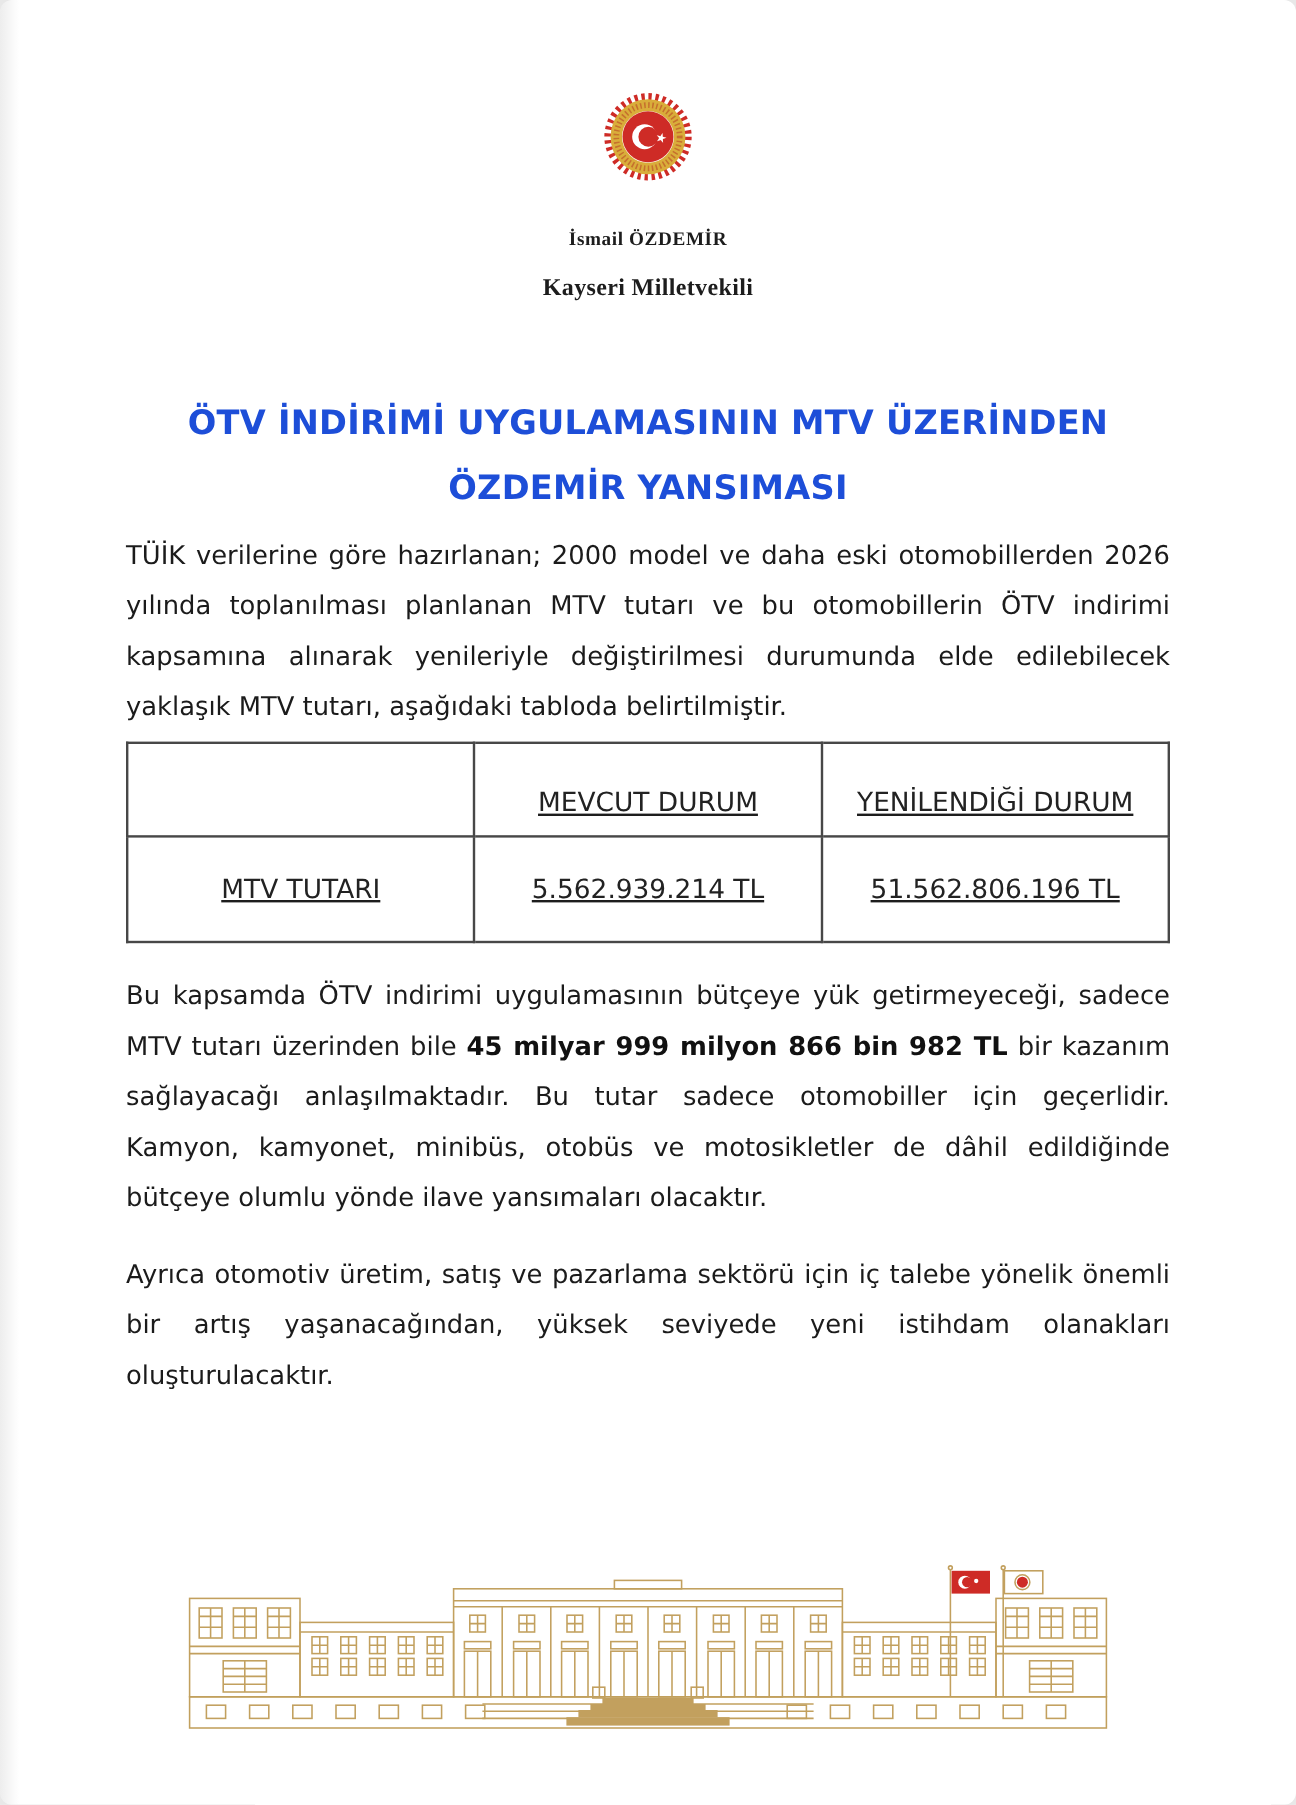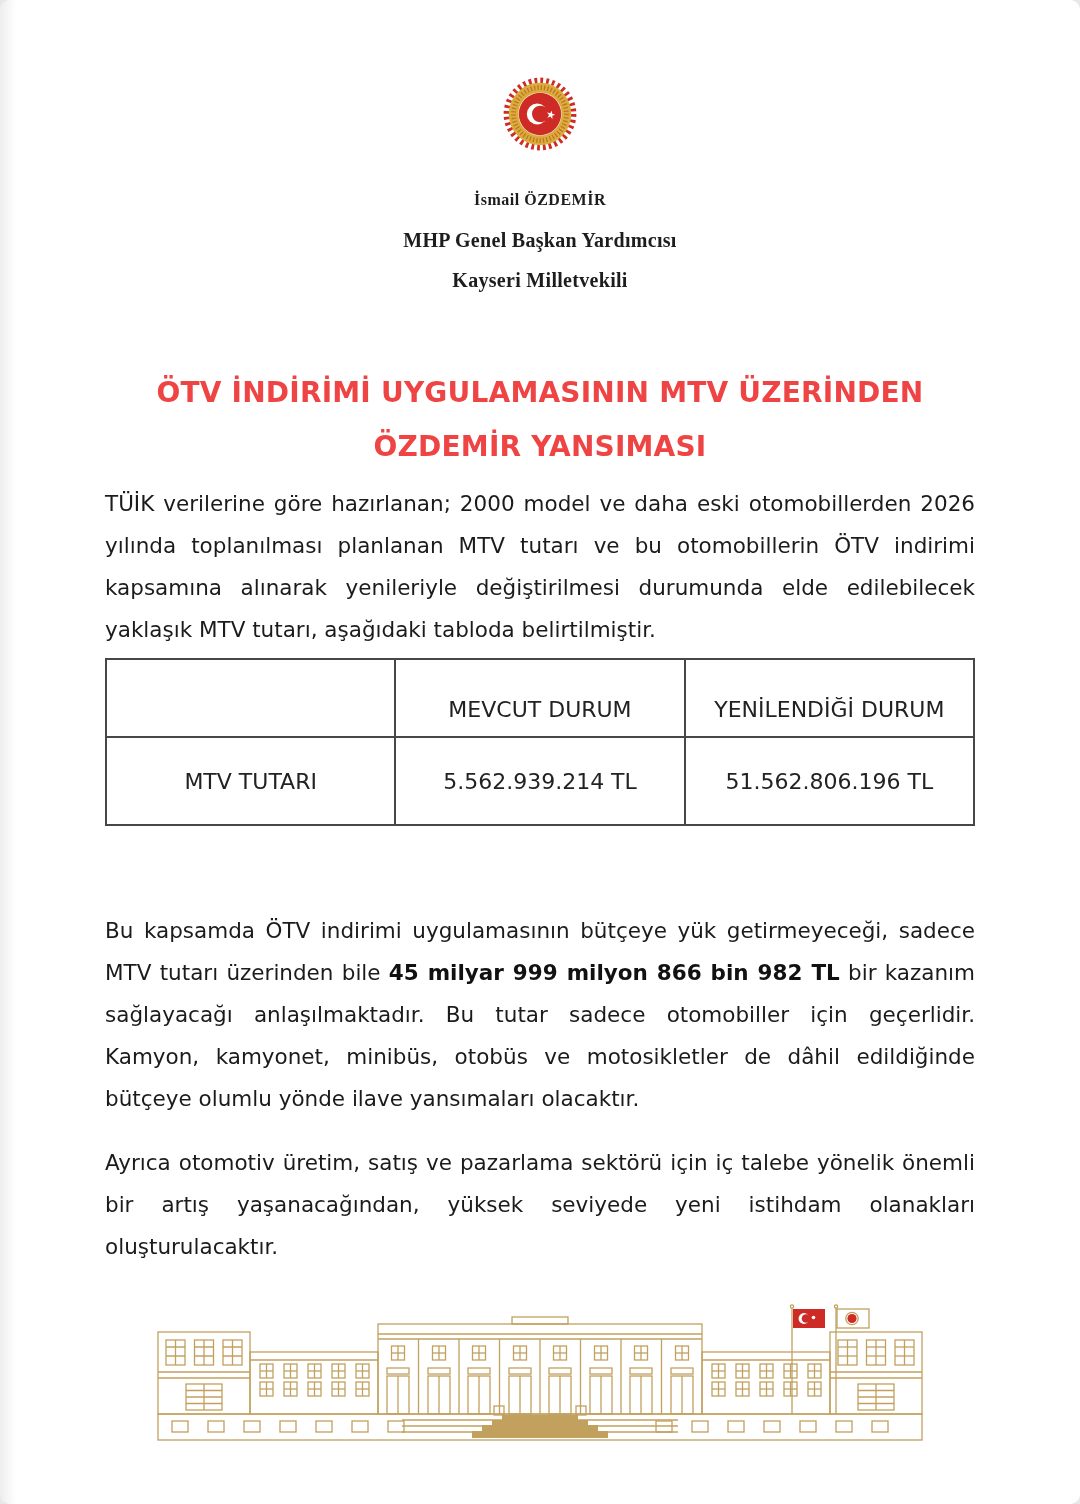--- a/index.html
+++ b/index.html
@@ -28,35 +28,35 @@
   .author-line {
     margin-top:17px; text-align:center;
     font-family:"Liberation Serif", serif;
     font-weight:bold; font-size:20px; line-height:23px;
     letter-spacing:0.3px;
   }
   h1.doc-title {
     margin:74px 120px 0;
     text-align:center;
     font-size:28px; line-height:54px;
-    font-weight:bold; color:#ef4444;
+    font-weight:bold; color:#1d4ed8;
     letter-spacing:0.2px;
   }
   .content { padding:0 105px; }
   p.body-par {
     margin:0; text-align:justify;
     font-size:21.5px; line-height:42px; color:#1b1b1b;
   }
   p.par-1 { margin-top:9px; }
-  p.par-2 { margin-top:84px; }
+  p.par-2 { margin-top:24px; }
   p.par-3 { margin-top:22px; }
   p.body-par b { font-weight:bold; color:#111; }
   table.mtv-table {
     width:100%; margin-top:7px;
-    border-collapse:collapse; table-layout:fixed;
+    border-collapse:collapse; table-layout:fixed;text-decoration:underline;
   }
   table.mtv-table th, table.mtv-table td {
     border:2px solid #474747;
     font-weight:normal; font-size:22px; color:#222;
     text-align:center; vertical-align:middle;
     padding:0 6px;
   }
   table.mtv-table tr.hdr th { height:78px; padding-top:22px; box-sizing:border-box; }
   table.mtv-table tr.data td { height:86px; }
   .building-wrap {
@@ -77,21 +77,20 @@
       <circle cx="50" cy="50" r="26.5" fill="#ce2b26"></circle>
       <g>
         <circle cx="46.5" cy="50" r="13" fill="#ffffff"></circle>
         <circle cx="50.4" cy="50" r="10.4" fill="#ce2b26"></circle>
         <text x="64" y="55.4" font-size="13.5" fill="#ffffff" text-anchor="middle" font-family="DejaVu Sans, sans-serif" transform="rotate(15 63 50)">★</text>
       </g>
     </svg>
   </div>
 
   <div class="author-name">İsmail ÖZDEMİR</div>
-  <div class="author-line">MHP Genel Başkan Yardımcısı</div>
   <div class="author-line">Kayseri Milletvekili</div>
 
   <h1 class="doc-title">
     <span>ÖTV İNDİRİMİ UYGULAMASININ MTV ÜZERİNDEN</span><br>
     <span>ÖZDEMİR YANSIMASI</span>
   </h1>
 
   <div class="content">
 
     <p class="body-par par-1">TÜİK verilerine göre hazırlanan; 2000 model ve daha eski otomobillerden 2026 yılında toplanılması planlanan MTV tutarı ve bu otomobillerin ÖTV indirimi kapsamına alınarak yenileriyle değiştirilmesi durumunda elde edilebilecek yaklaşık MTV tutarı, aşağıdaki tabloda belirtilmiştir.</p>

